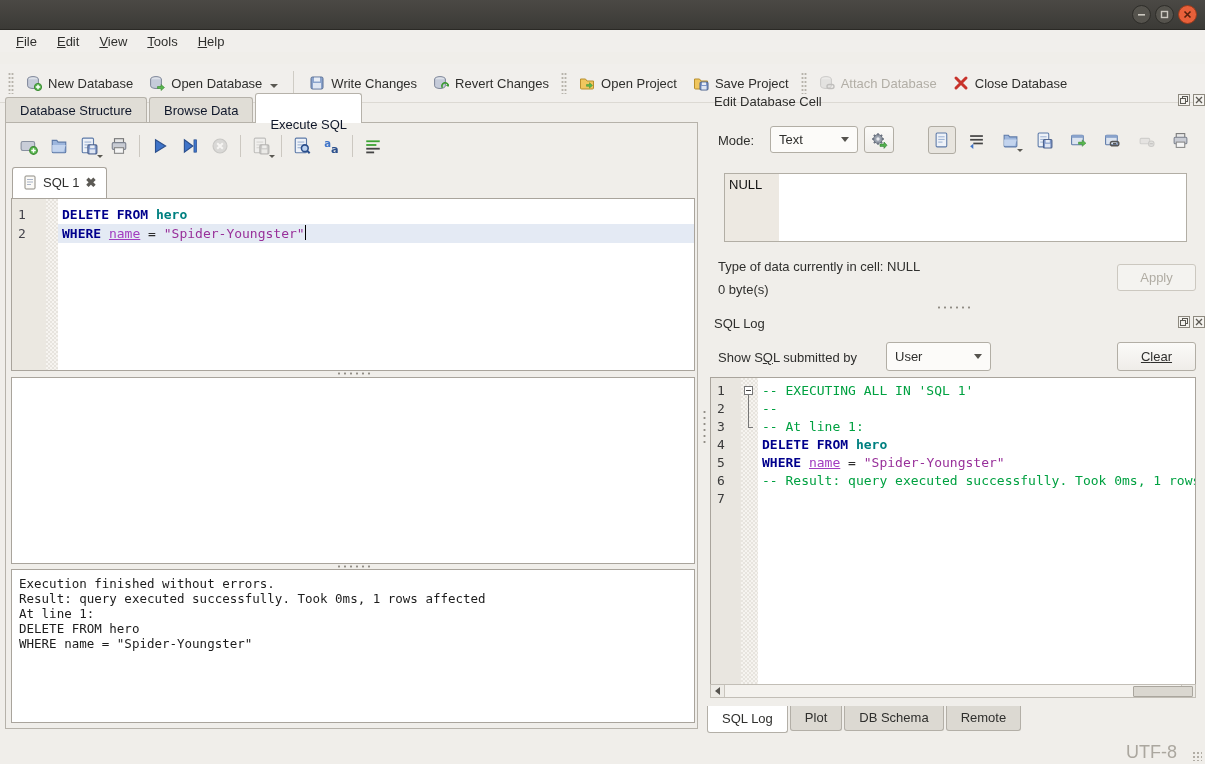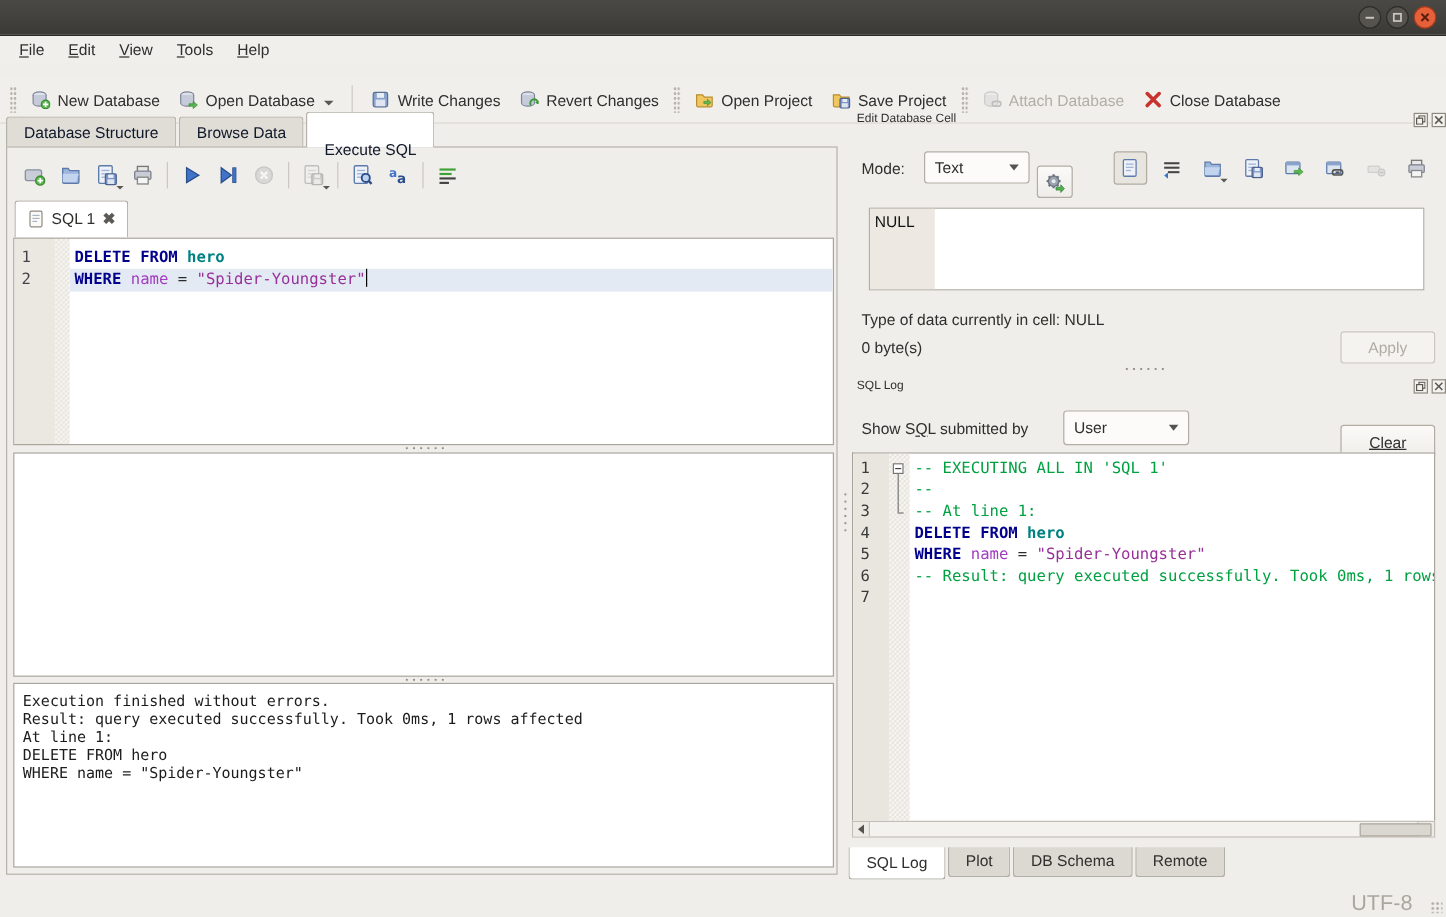--- a/index.html
+++ b/index.html
@@ -68,56 +68,56 @@
     background-image:linear-gradient(45deg,#e7e4de 25%,transparent 25%,transparent 75%,#e7e4de 75%),
                      linear-gradient(45deg,#e7e4de 25%,transparent 25%,transparent 75%,#e7e4de 75%);
     background-size:4px 4px; background-position:0 0,2px 2px; }
   .ed-text { flex:1; padding-top:6px; overflow:hidden; }
   .ed-line { height:19px; line-height:19px; padding-left:4px; white-space:pre; }
   .ed-line.cur { background:#e4eaf4; }
   .caret { display:inline-block; width:1.5px; height:15px; background:#000; vertical-align:-2px; }
 
   .tok-kw { color:#00008c; font-weight:bold; }
   .tok-tbl { color:#008080; font-weight:bold; }
-  .tok-id { color:#a23cc0; }
+  .tok-id { color:#a23cc0;text-decoration:underline; }
   .tok-op { color:#2b2b2b; }
   .tok-str { color:#98309a; }
   .tok-com { color:#00a141; }
 
   .hsplit { position:absolute; left:5px; height:5px; width:684px; display:flex; align-items:center; justify-content:center; }
   .hsplit .dots { width:34px; height:3px;
     background-image:radial-gradient(circle,#918d85 1px,transparent 1.2px); background-size:6px 3px; }
 
   .results { position:absolute; left:5px; top:254px; width:684px; height:187px; border:1px solid #a9a49c; background:#fff; }
 
   .messages { position:absolute; left:5px; top:446px; width:684px; height:154px; border:1px solid #a9a49c;
     background:#fff; font-family:"DejaVu Sans Mono", monospace; font-size:12.5px; line-height:15px;
     color:#1c1c1c; padding:6px 7px; white-space:pre; overflow:hidden; }
 
   
   .vsplit { position:absolute; left:699px; top:122px; width:10px; height:607px; display:flex; align-items:center; justify-content:center; }
   .vsplit .dots { width:3px; height:34px;
     background-image:radial-gradient(circle,#918d85 1px,transparent 1.2px); background-size:3px 6px; }
 
   
-  .dock-title { position:absolute; font-size:10px; color:#2f2f2d; }
+  .dock-title { position:absolute; font-size:13px; color:#2f2f2d; }
   .dock-icons { position:absolute; display:flex; gap:3px; }
   .dock-ic { width:12px; height:12px; border:1px solid #8d897f; background:#f4f2ee;
     display:flex; align-items:center; justify-content:center; font-size:8px; color:#5a5852; line-height:1; }
 
   .label { color:#2f2f2d; }
   .label u { text-decoration:underline; }
 
   .combo { background:#fcfbf9; border:1px solid #b2aea5; border-radius:3px; display:flex; align-items:center;
     justify-content:space-between; padding:0 8px; color:#2f2f2d; }
   .combo .carrow { width:0; height:0; border-left:4px solid transparent; border-right:4px solid transparent;
     border-top:5px solid #55534e; }
 
   .btn { background:linear-gradient(#fbfaf8,#efede9); border:1px solid #b2aea5; border-radius:3px;
-    display:flex; align-items:center; justify-content:center; color:#2f2f2d;margin-top:12px; }
+    display:flex; align-items:center; justify-content:center; color:#2f2f2d; }
   .btn.disabled { color:#b0aca3; background:#f4f3f0; border-color:#ccc8c0; }
 
   .cell-toolbar { position:absolute; display:flex; align-items:center; }
   .cell-ic { width:28px; height:28px; display:flex; align-items:center; justify-content:center; position:relative; }
   .cell-ic.pressed { border:1px solid #b0aca3; background:#e8e5df; border-radius:3px; }
   .cell-ic.disabled svg { opacity:.4; filter:grayscale(1); }
 
   .cell-box { position:absolute; left:724px; top:173px; width:463px; height:69px; border:1px solid #b2aea5;
     background:#fff; display:flex; }
   .cell-box .cb-margin { width:54px; background:#ede9e2; flex:none; }

